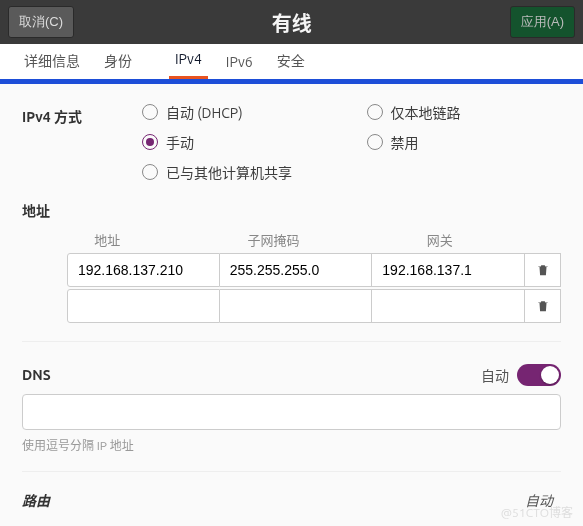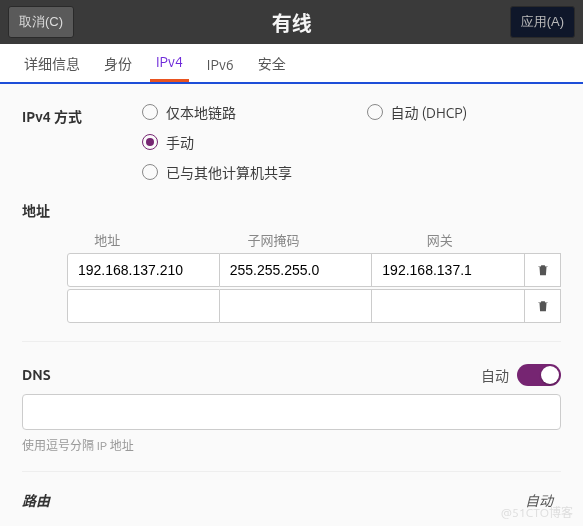--- a/index.html
+++ b/index.html
@@ -1,23 +1,23 @@
 <!DOCTYPE html>
 <html><head>
 <meta charset="utf-8">
 <style>
   * { box-sizing: border-box; margin: 0; padding: 0; }
   body { font-family: "Ubuntu", "Noto Sans CJK SC", sans-serif; font-size: 14px; color: #3d3d3d; background: #fafafa; width: 583px; height: 526px; overflow: hidden; }
   .titlebar { background: #3a3a3a; color: #e6e6e6; height: 44px; display: flex; align-items: center; justify-content: space-between; padding: 0 8px; }
   .tb-btn { background: #5a5a5a; border: 1px solid #2a2a2a; color: #ddd; padding: 6px 10px; border-radius: 3px; font-size: 13px; cursor: pointer; }
-  .tb-btn.apply { background: #0f172a; color: #bbb; }
+  .tb-btn.apply { background: #14532d; color: #bbb; }
   .tb-title { font-weight: bold; color: #f5f5f5; font-size: 20px; }
-  .tabs { display: flex; gap: 12px; padding: 0 18px; border-bottom: 2px solid #1d4ed8; background: #fff; height: 40px; align-items: flex-end; }
+  .tabs { display: flex; gap: 12px; padding: 0 18px; border-bottom: 5px solid #1d4ed8; background: #fff; height: 40px; align-items: flex-end; }
   .tab { padding: 10px 6px 9px; color: #555; cursor: pointer; font-size: 14px; }
-  .tab.active { color: #6d28d9; border-bottom: 3px solid #e95420; }
+  .tab.active { color: #0f172a; border-bottom: 3px solid #e95420; margin-left: 19px; }
   .content { padding: 18px 22px; overflow-y: auto; height: calc(526px - 44px - 40px); }
   .section-row { display: flex; margin-bottom: 18px; }
   .section-label { width: 120px; font-weight: bold; color: #333; padding-top: 4px; }
   .radio-grid { display: grid; grid-template-columns: 1fr 1fr; gap: 10px 30px; flex: 1; }
   .radio-item { display: flex; align-items: center; gap: 8px; cursor: pointer; }
   .radio { width: 16px; height: 16px; border: 1px solid #888; border-radius: 50%; display: inline-flex; align-items: center; justify-content: center; }
   .radio.checked { border-color: #762572; }
   .radio.checked::after { content: ""; width: 8px; height: 8px; background: #762572; border-radius: 50%; }
   .section-title { font-weight: bold; color: #333; margin: 14px 0 10px; }
   .addr-head { display: grid; grid-template-columns: 1fr 1fr 1fr 36px; text-align: center; color: #888; font-size: 13px; margin-bottom: 4px; padding: 0 2px; }
@@ -54,29 +54,33 @@
   <div class="tab">安全</div>
 </div>
 
 <div class="content">
 
   <div class="section-row">
     <div class="section-label">IPv4 方式</div>
     <div class="radio-grid">
       <label class="radio-item">
         <span class="radio"></span>
-        <span>仅本地链路</span>
+        <span>自动 (DHCP)</span>
       </label>
       <label class="radio-item">
         <span class="radio"></span>
-        <span>自动 (DHCP)</span>
+        <span>仅本地链路</span>
       </label>
       <label class="radio-item">
         <span class="radio checked"></span>
         <span>手动</span>
+      </label>
+      <label class="radio-item">
+        <span class="radio"></span>
+        <span>禁用</span>
       </label>
       <label class="radio-item" style="grid-column: 1 / span 2;">
         <span class="radio"></span>
         <span>已与其他计算机共享</span>
       </label>
     </div>
   </div>
 
   <div class="section-title">地址</div>
 

